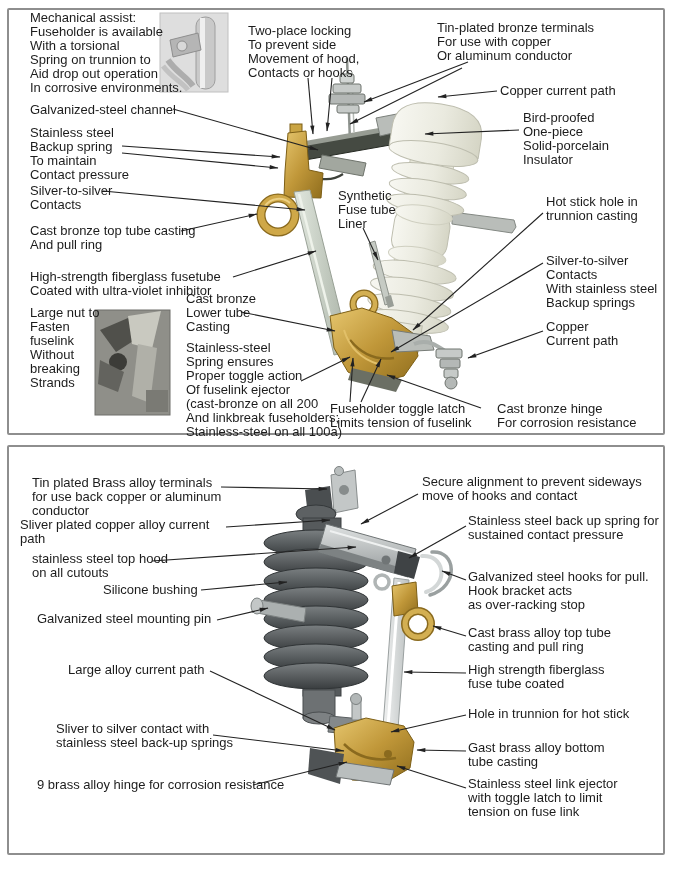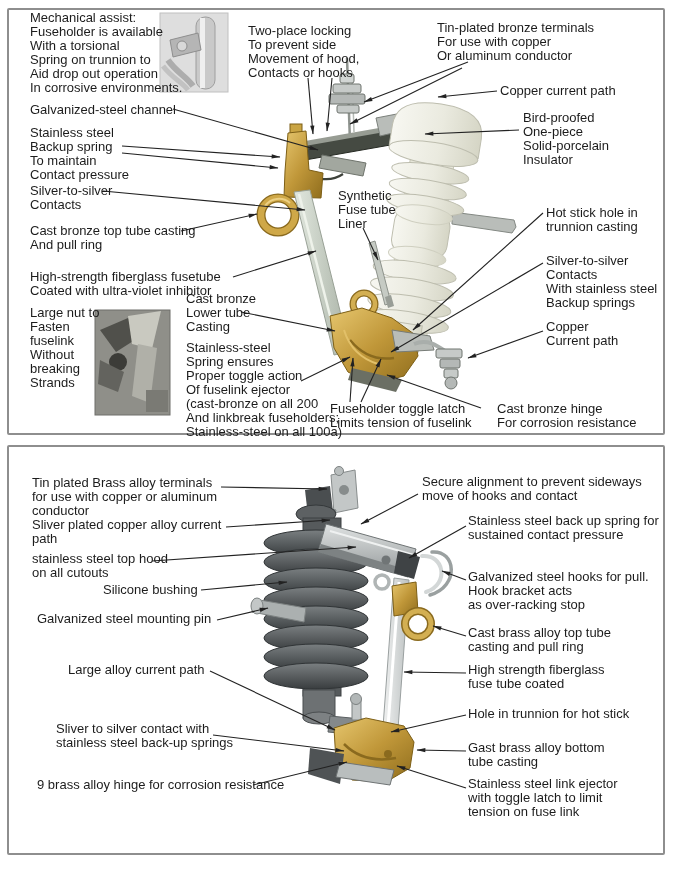--- a/index.html
+++ b/index.html
@@ -272,21 +272,21 @@
 Insulator</div>
 <div class="lbl" style="left:30px;top:126px">Stainless steel
 Backup spring
 To maintain
 Contact pressure</div>
 <div class="lbl" style="left:30px;top:184px">Silver-to-silver
 Contacts</div>
 <div class="lbl" style="left:338px;top:189px">Synthetic
 Fuse tube
 Liner</div>
-<div class="lbl" style="left:546px;top:206px">Hot stick hole in
+<div class="lbl" style="left:546px;top:195px">Hot stick hole in
 trunnion casting</div>
 <div class="lbl" style="left:30px;top:224px">Cast bronze top tube casting
 And pull ring</div>
 <div class="lbl" style="left:546px;top:254px">Silver-to-silver
 Contacts
 With stainless steel
 Backup springs</div>
 <div class="lbl" style="left:30px;top:270px">High-strength fiberglass fusetube
 Coated with ultra-violet inhibitor</div>
 <div class="lbl" style="left:186px;top:292px">Cast bronze
@@ -306,25 +306,25 @@
 Of fuselink ejector
 (cast-bronze on all 200
 And linkbreak fuseholders;
 Stainless-steel on all 100a)</div>
 <div class="lbl" style="left:330px;top:402px">Fuseholder toggle latch
 Limits tension of fuselink</div>
 <div class="lbl" style="left:497px;top:402px">Cast bronze hinge
 For corrosion resistance</div>
 
 <div class="lbl" style="left:32px;top:476px">Tin plated Brass alloy terminals
-for use with copper or aluminum
+for use back copper or aluminum
 conductor</div>
 <div class="lbl" style="left:422px;top:475px">Secure alignment to prevent sideways
 move of hooks and contact</div>
-<div class="lbl" style="left:32px;top:518px">Sliver plated copper alloy current
+<div class="lbl" style="left:20px;top:518px">Sliver plated copper alloy current
 path</div>
 <div class="lbl" style="left:468px;top:514px">Stainless steel back up spring for
 sustained contact pressure</div>
 <div class="lbl" style="left:32px;top:552px">stainless steel top hood
 on all cutouts</div>
 <div class="lbl" style="left:468px;top:570px">Galvanized steel hooks for pull.
 Hook bracket acts
 as over-racking stop</div>
 <div class="lbl" style="left:103px;top:583px">Silicone bushing</div>
 <div class="lbl" style="left:468px;top:626px">Cast brass alloy top tube

